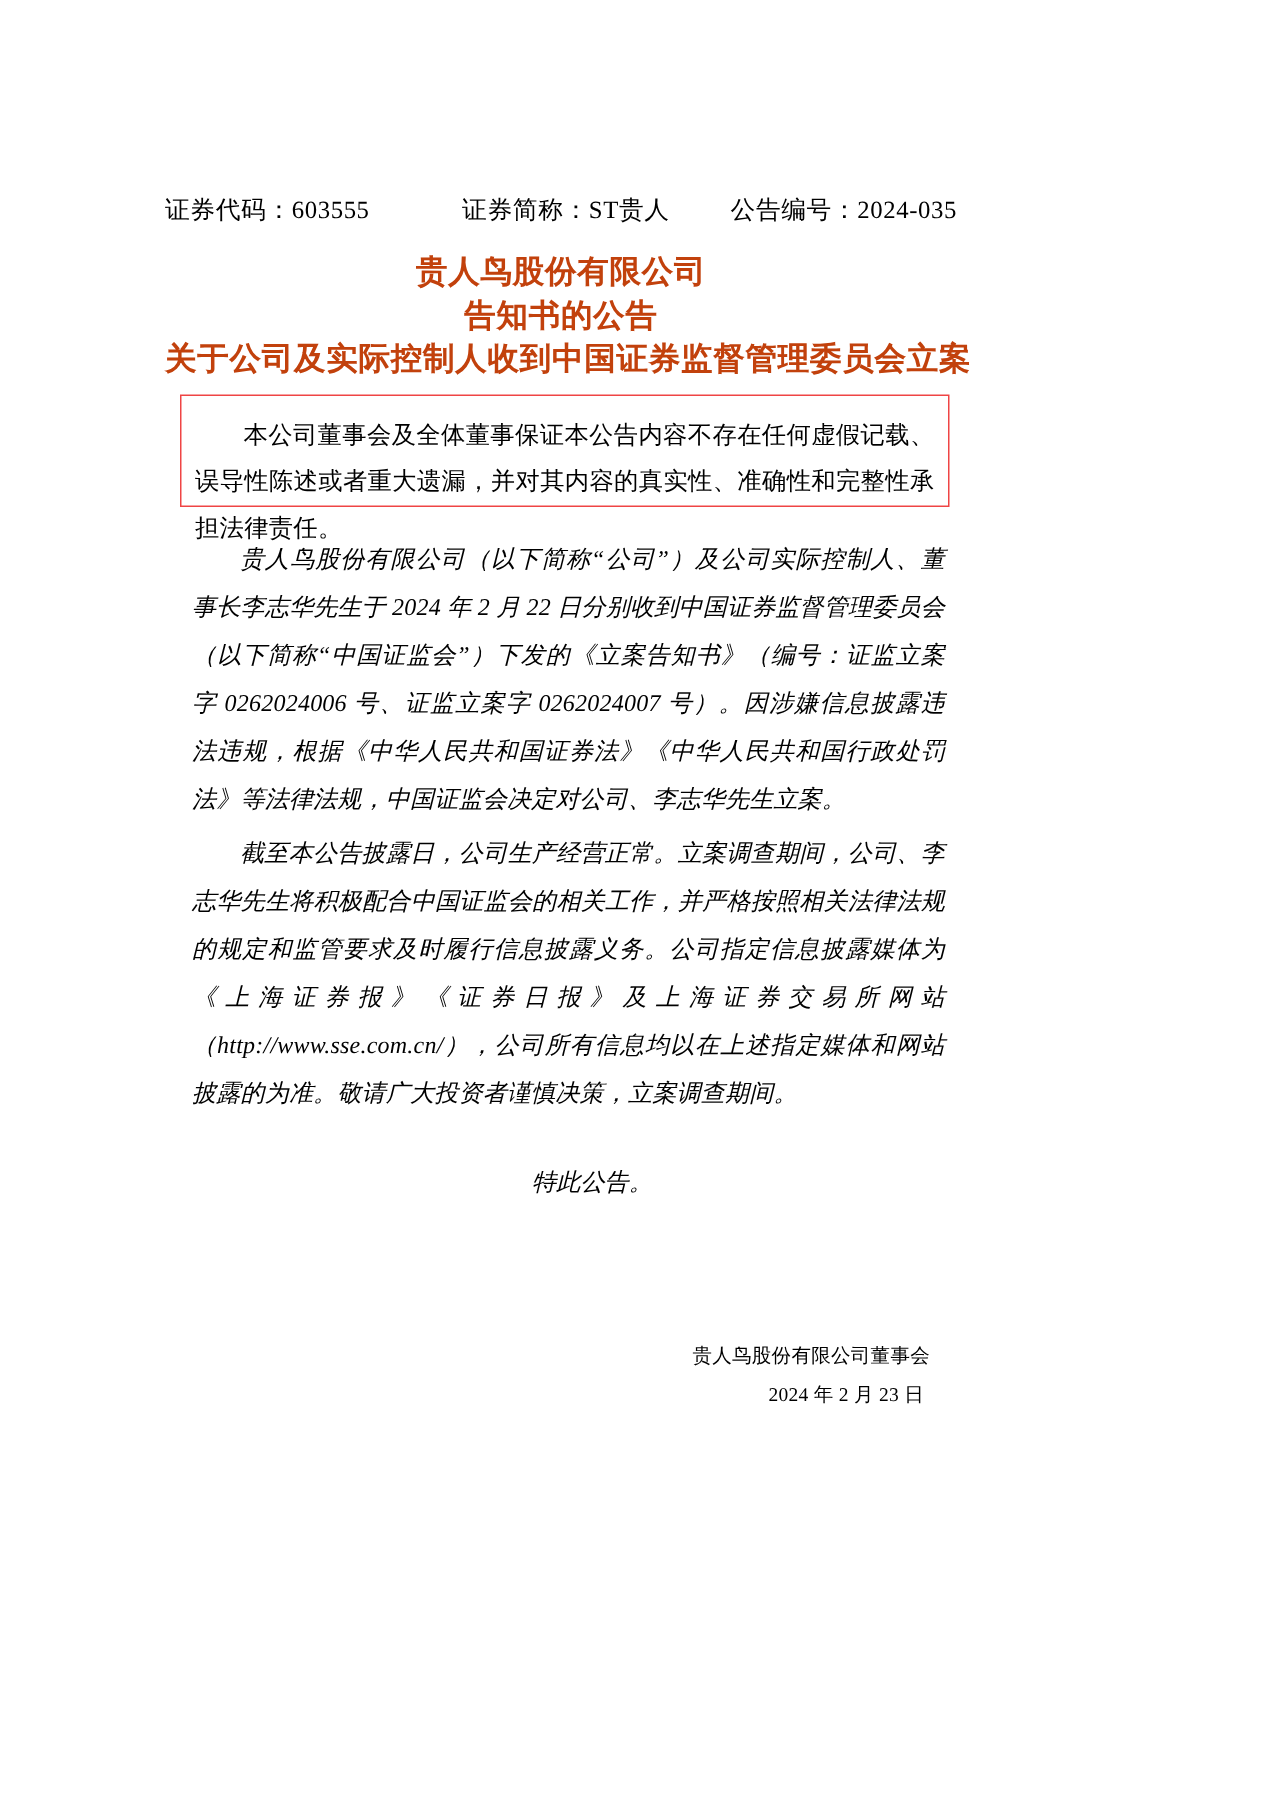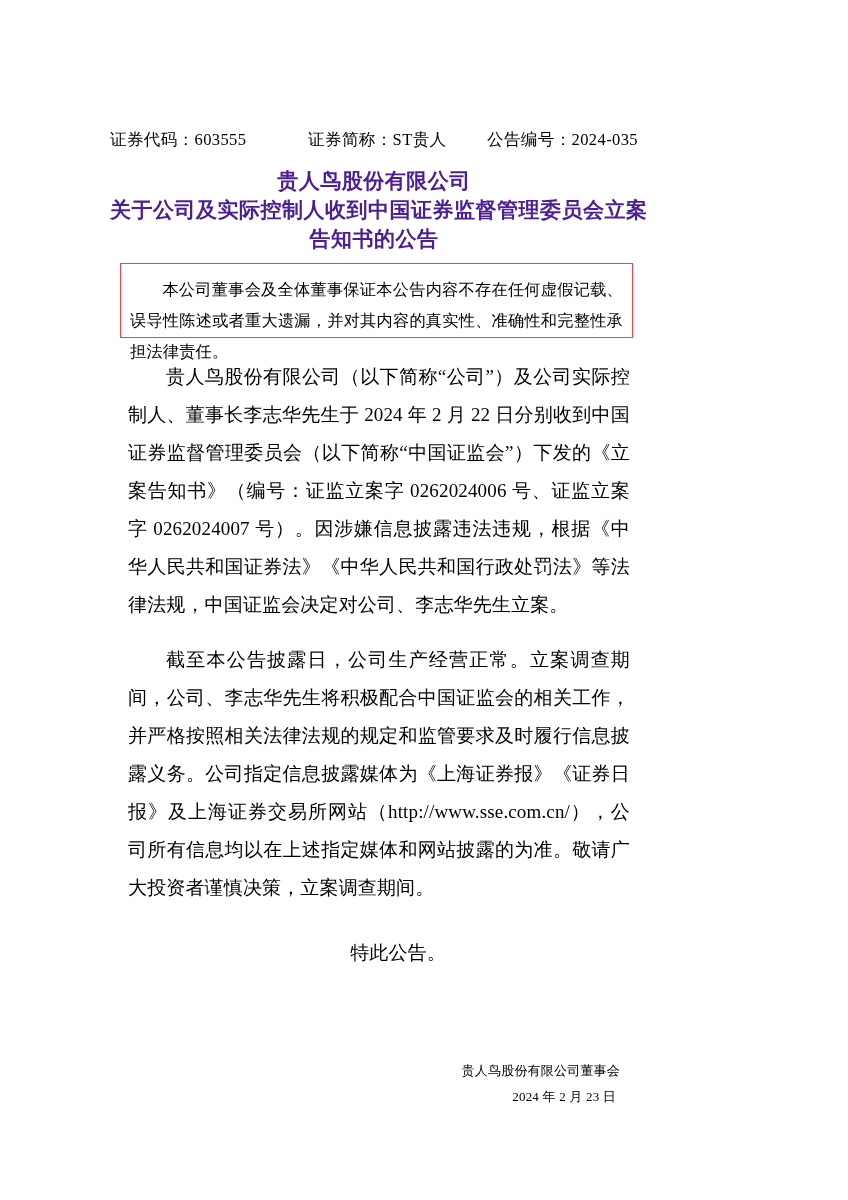--- a/index.html
+++ b/index.html
@@ -73,27 +73,28 @@
     margin: 0;
   }
 
   
   .body-area {
     margin-top: 20px;
     margin-left: 18px;
     margin-right: 8px;
   }
   p.para {
-    font-size: 19px;
+    font-size: 16px;
     line-height: 2.0;
     text-align: justify;
     text-justify: inter-ideograph;
     text-indent: 2em;
     letter-spacing: 0.15px;
-    margin: 17px 0 3px 0;
+    margin: 4px 0 3px 0;
+    font-style: italic;
   }
   p.para.closing {
     margin-top: 27px;
     text-align: center;
   }
 
   
   .signature {
     margin-top: 86px;
     margin-right: 18px;
@@ -109,24 +110,24 @@
 <body>
 
 <div class="page">
 
   <div class="doc-header">
     <span class="hcell code">证券代码：603555</span>
     <span class="hcell abbr">证券简称：ST贵人</span>
     <span class="hcell number">公告编号：2024-035</span>
   </div>
 
-  <div class="title-block" style="color: #4c1d95;">
+  <div class="title-block" style="color: #c2410c;">
     <span class="tline">贵人鸟股份有限公司</span>
+    <span class="tline">告知书的公告</span>
     <span class="tline">关于公司及实际控制人收到中国证券监督管理委员会立案</span>
-    <span class="tline">告知书的公告</span>
   </div>
 
   <div class="disclaimer-box">
     <p class="disclaimer-text">本公司董事会及全体董事保证本公告内容不存在任何虚假记载、误导性陈述或者重大遗漏，并对其内容的真实性、准确性和完整性承担法律责任。</p>
   </div>
 
   <div class="body-area">
     <p class="para">贵人鸟股份有限公司（以下简称“公司”）及公司实际控制人、董事长李志华先生于 2024 年 2 月 22 日分别收到中国证券监督管理委员会（以下简称“中国证监会”）下发的《立案告知书》（编号：证监立案字 0262024006 号、证监立案字 0262024007 号）。因涉嫌信息披露违法违规，根据《中华人民共和国证券法》《中华人民共和国行政处罚法》等法律法规，中国证监会决定对公司、李志华先生立案。</p>
     <p class="para">截至本公告披露日，公司生产经营正常。立案调查期间，公司、李志华先生将积极配合中国证监会的相关工作，并严格按照相关法律法规的规定和监管要求及时履行信息披露义务。公司指定信息披露媒体为《上海证券报》《证券日报》及上海证券交易所网站（http://www.sse.com.cn/），公司所有信息均以在上述指定媒体和网站披露的为准。敬请广大投资者谨慎决策，立案调查期间。</p>
     <p class="para closing">特此公告。</p>

